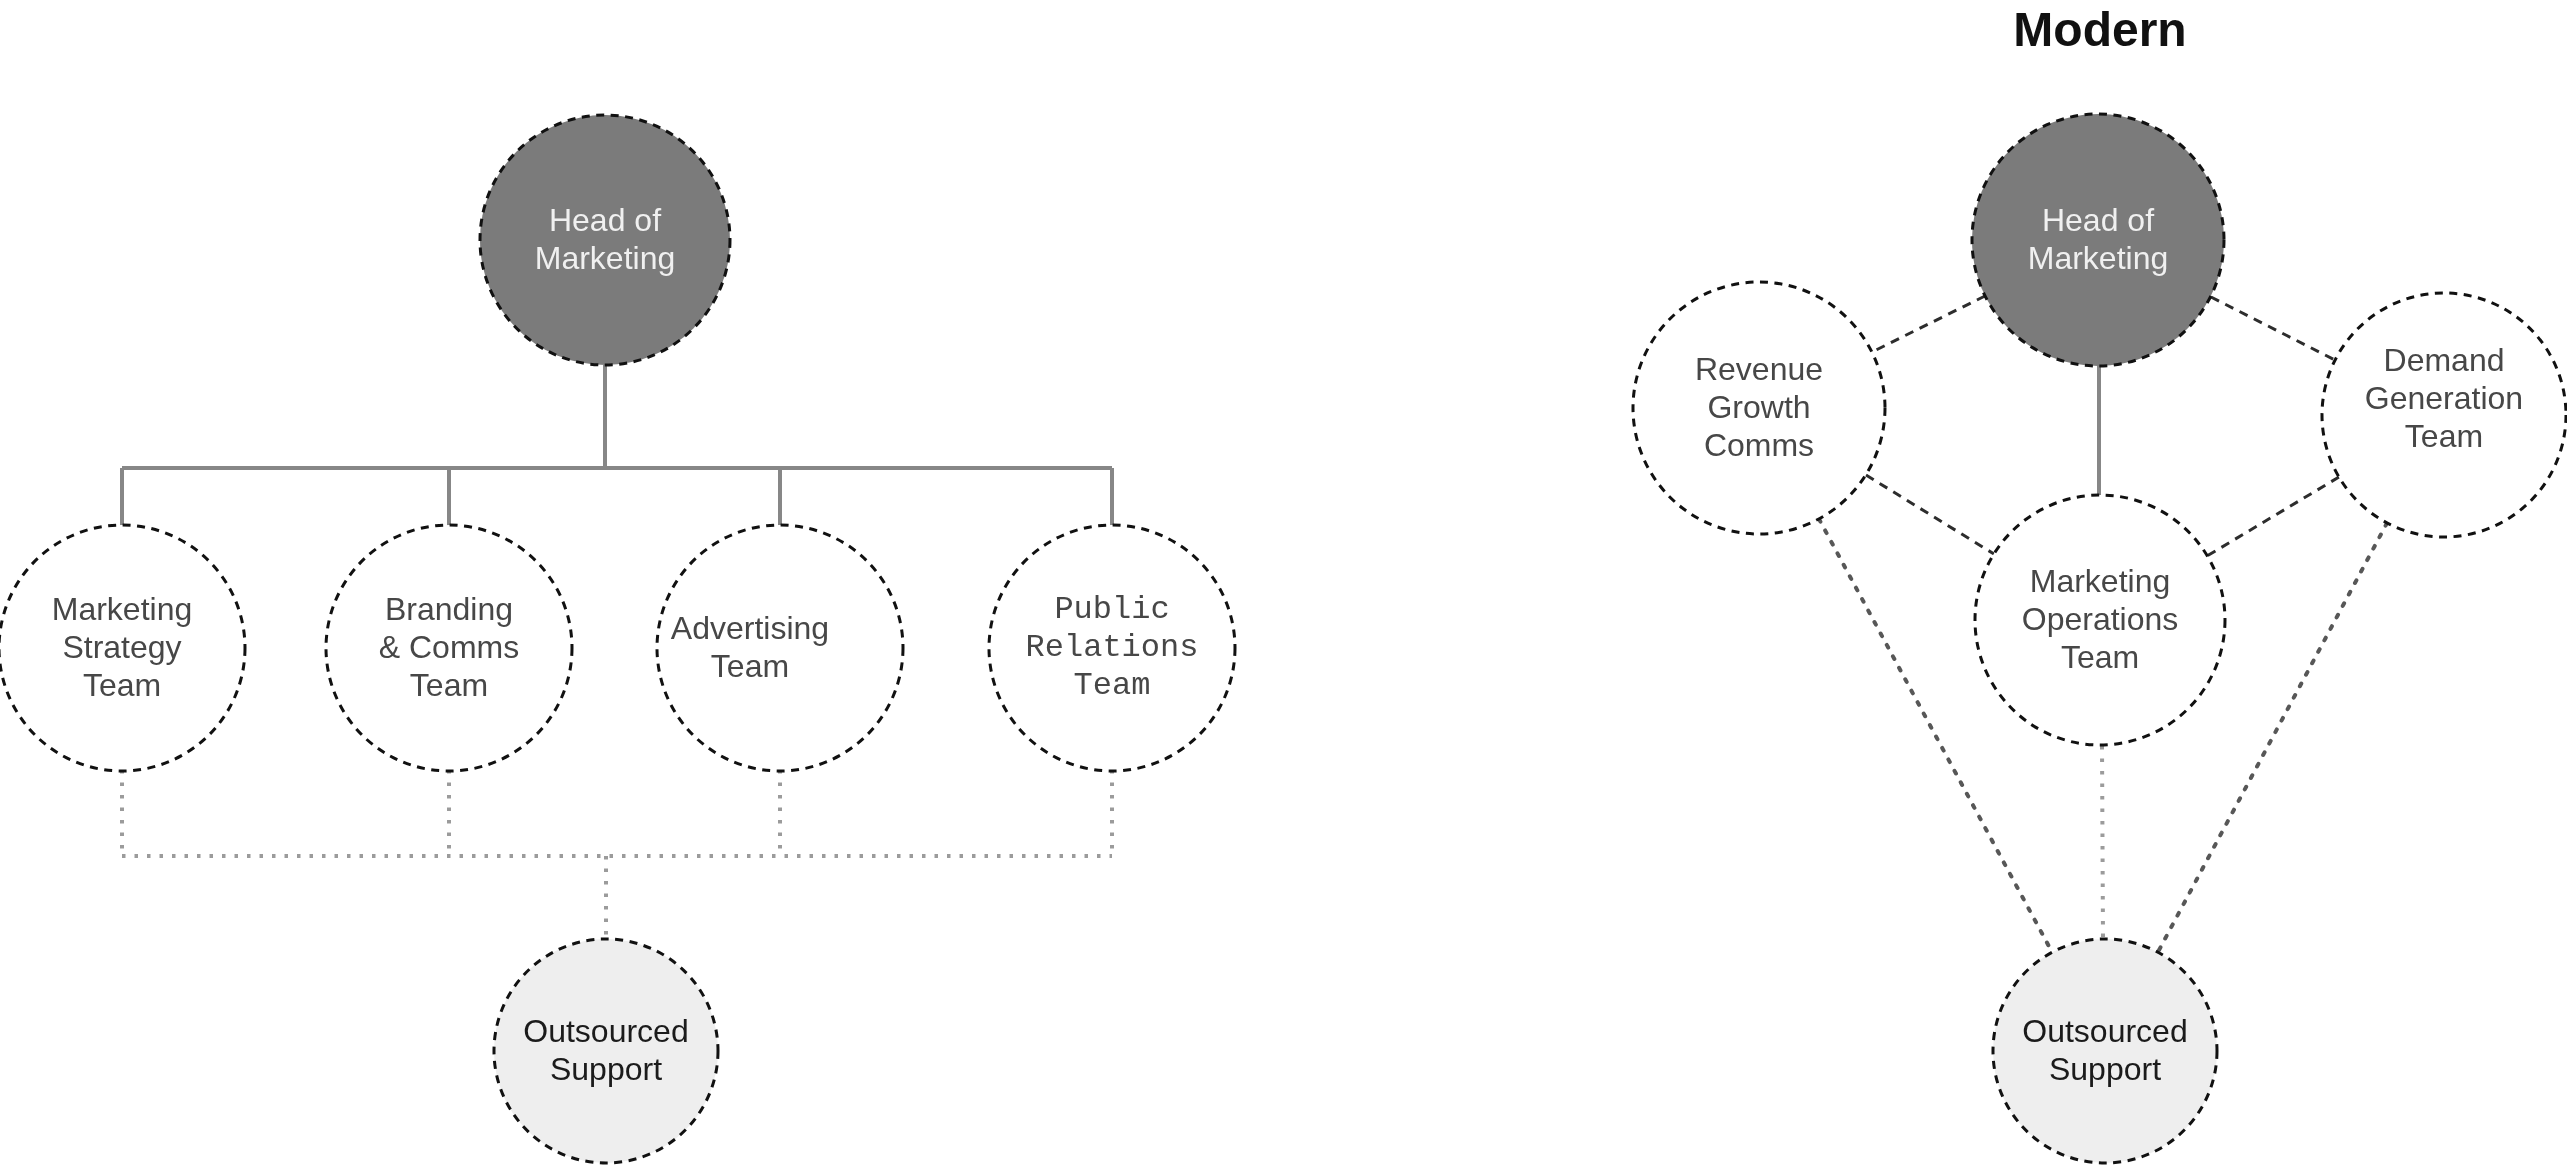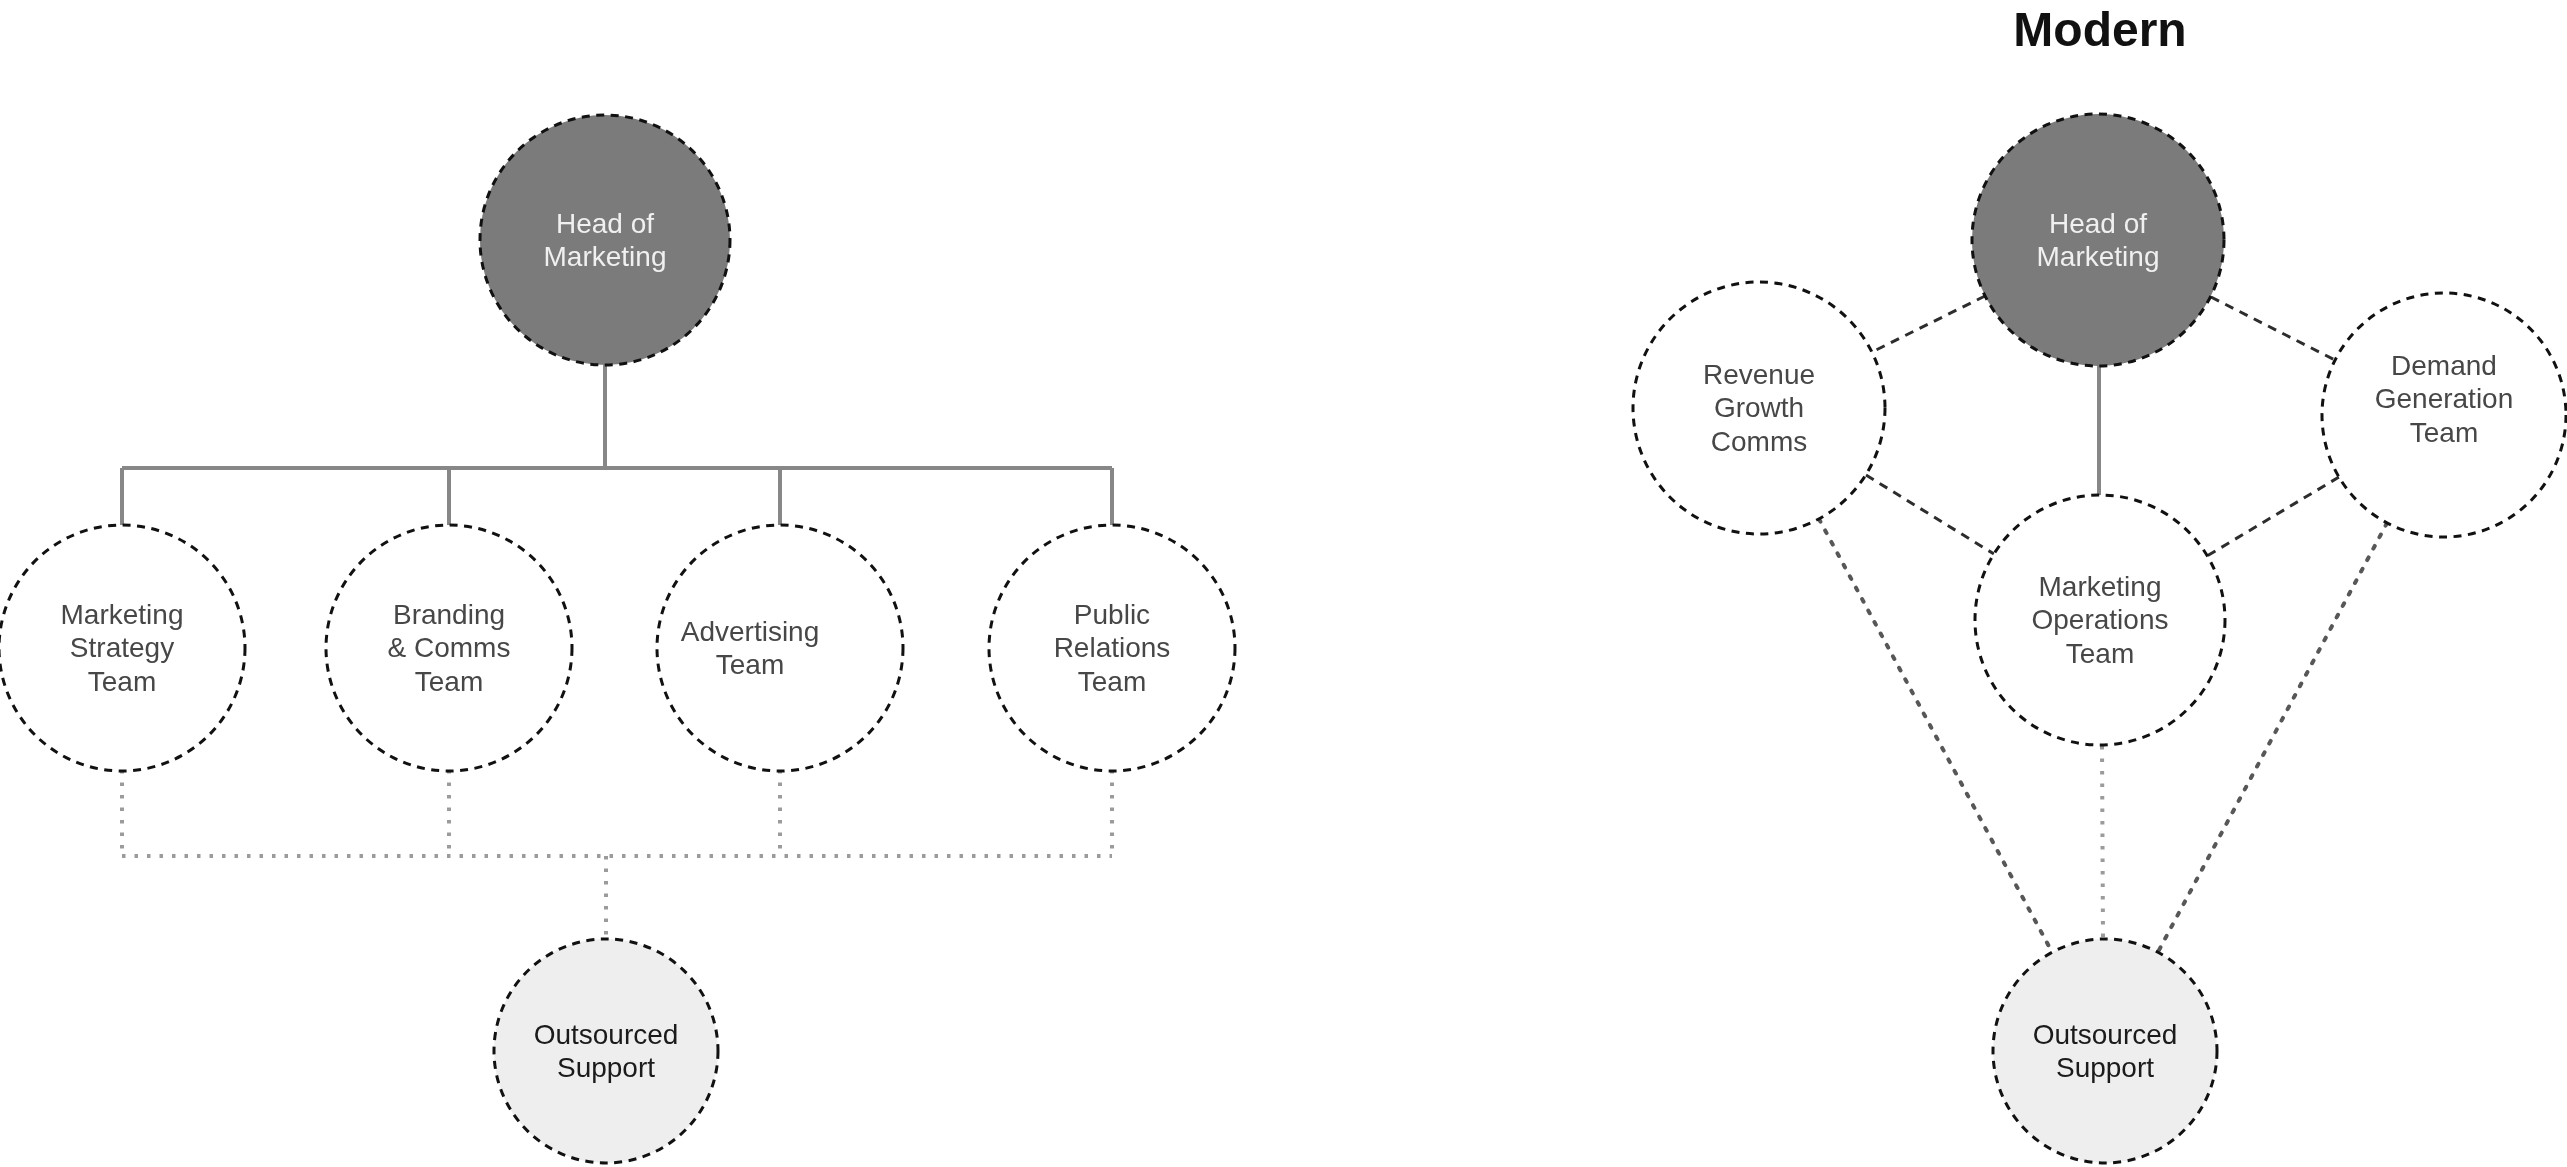--- a/index.html
+++ b/index.html
@@ -47,21 +47,21 @@
     transform: translateX(-50%);
     font-size: 48px; font-weight: 700;
     color: var(--title_color);
     white-space: nowrap;
   }
   .node-label {
     position: absolute; z-index: 2;
     display: flex; align-items: center; justify-content: center;
     text-align: center;
     white-space: pre-line;
-    font-size: 28px; line-height: 1.18;
+    font-size: 32px; line-height: 1.18;
     color: var(--team_text);
     border-radius: 50%;
   }
   .head-label { color: var(--head_text); }
   .out-label  { color: var(--outsourced_text); }
 </style>
 </head>
 <body>
 
 <div class="canvas">
@@ -118,21 +118,21 @@
   <div class="node-label head-label" style="left:480px;  top:115px; width:250px; height:250px;">Head of
 Marketing</div>
   <div class="node-label" style="left:-1px;  top:525px; width:246px; height:246px;">Marketing
 Strategy
 Team</div>
   <div class="node-label" style="left:326px; top:525px; width:246px; height:246px;">Branding
 &amp; Comms
 Team</div>
   <div class="node-label" style="left:627px; top:525px; width:246px; height:246px;">Advertising
 Team</div>
-  <div class="node-label" style="left:989px; top:525px; width:246px; height:246px;">Public
+  <div class="node-label" style="left:989px; top:525px; width:246px; height:246px;font-family:Liberation Mono, monospace;">Public
 Relations
 Team</div>
   <div class="node-label out-label" style="left:494px; top:939px; width:224px; height:224px;">Outsourced
 Support</div>
 
   <div class="node-label head-label" style="left:1972px; top:114px; width:252px; height:252px;">Head of
 Marketing</div>
   <div class="node-label" style="left:1633px; top:282px; width:252px; height:252px;">Revenue
 Growth
 Comms</div>

